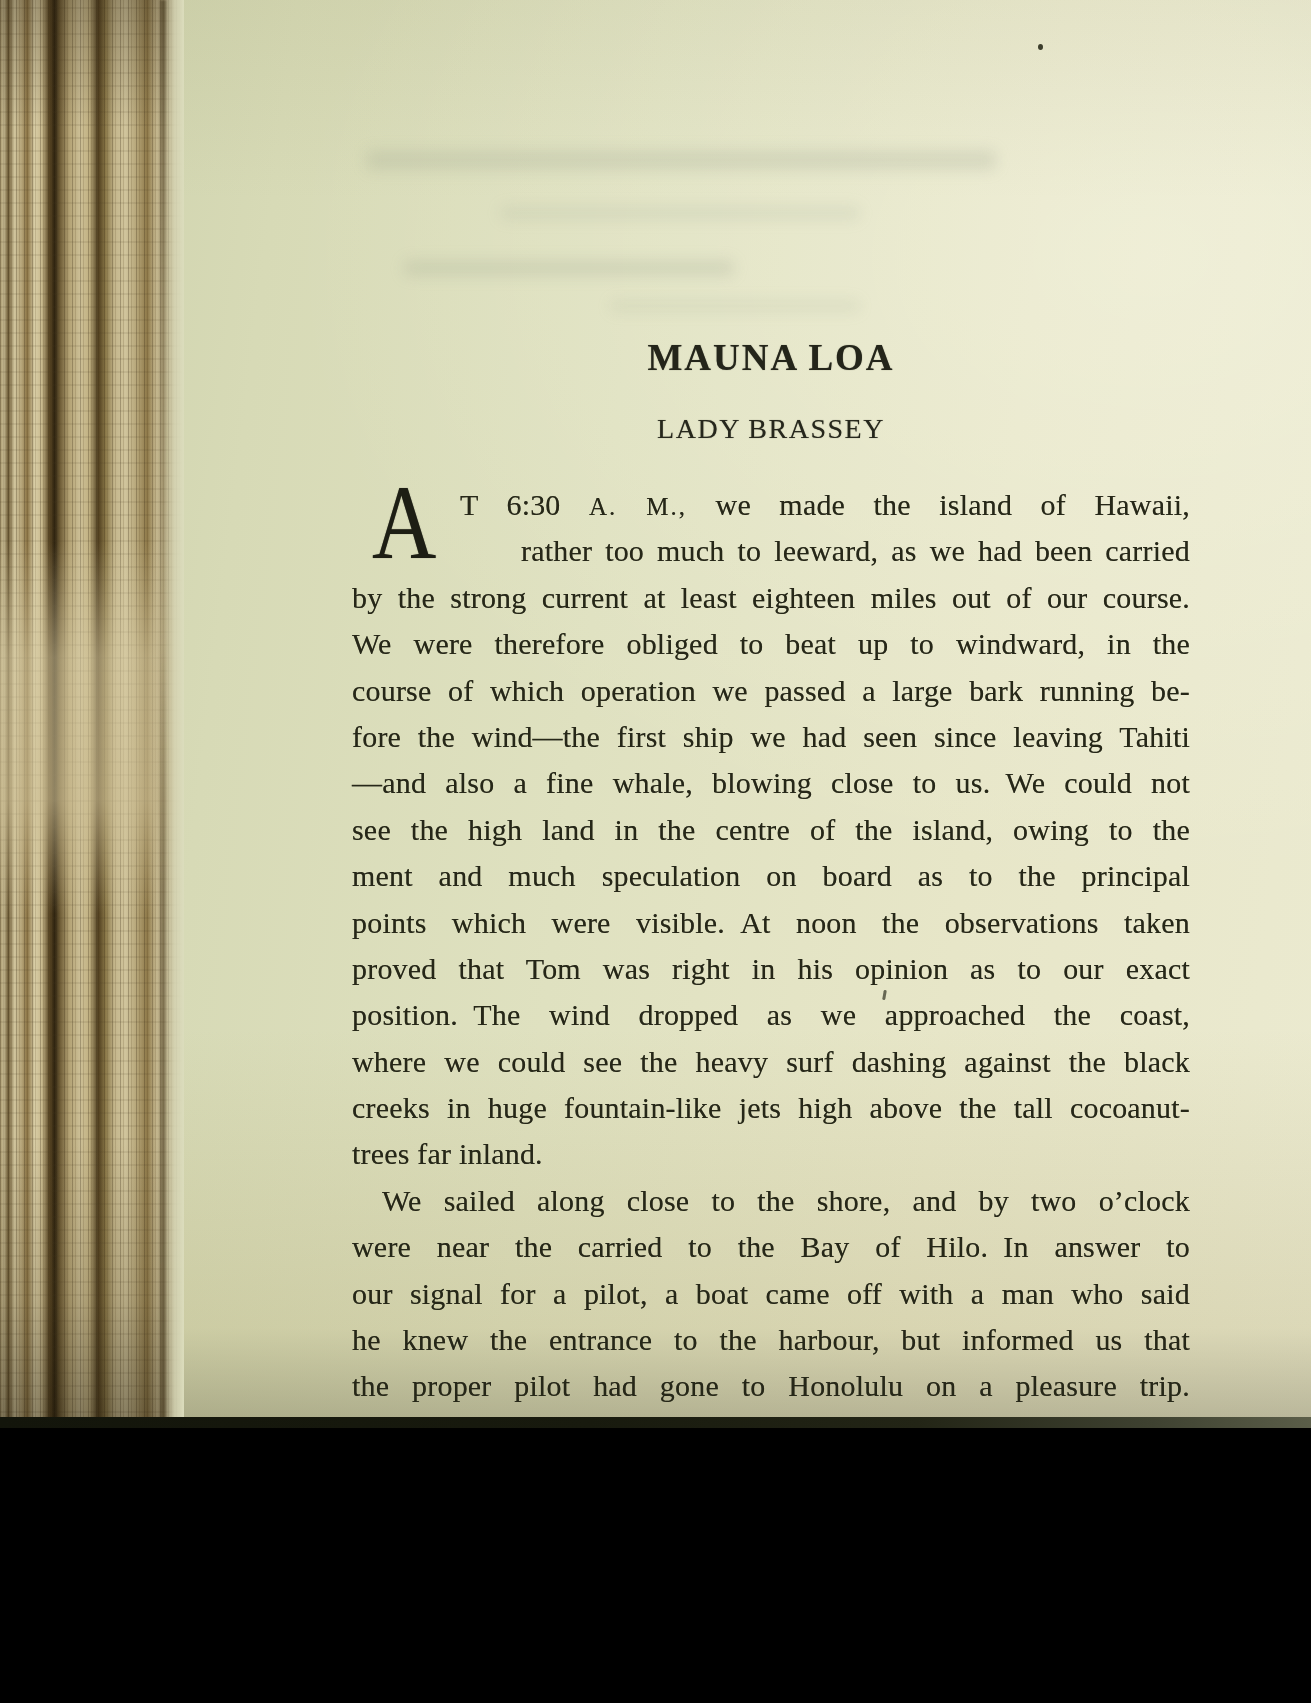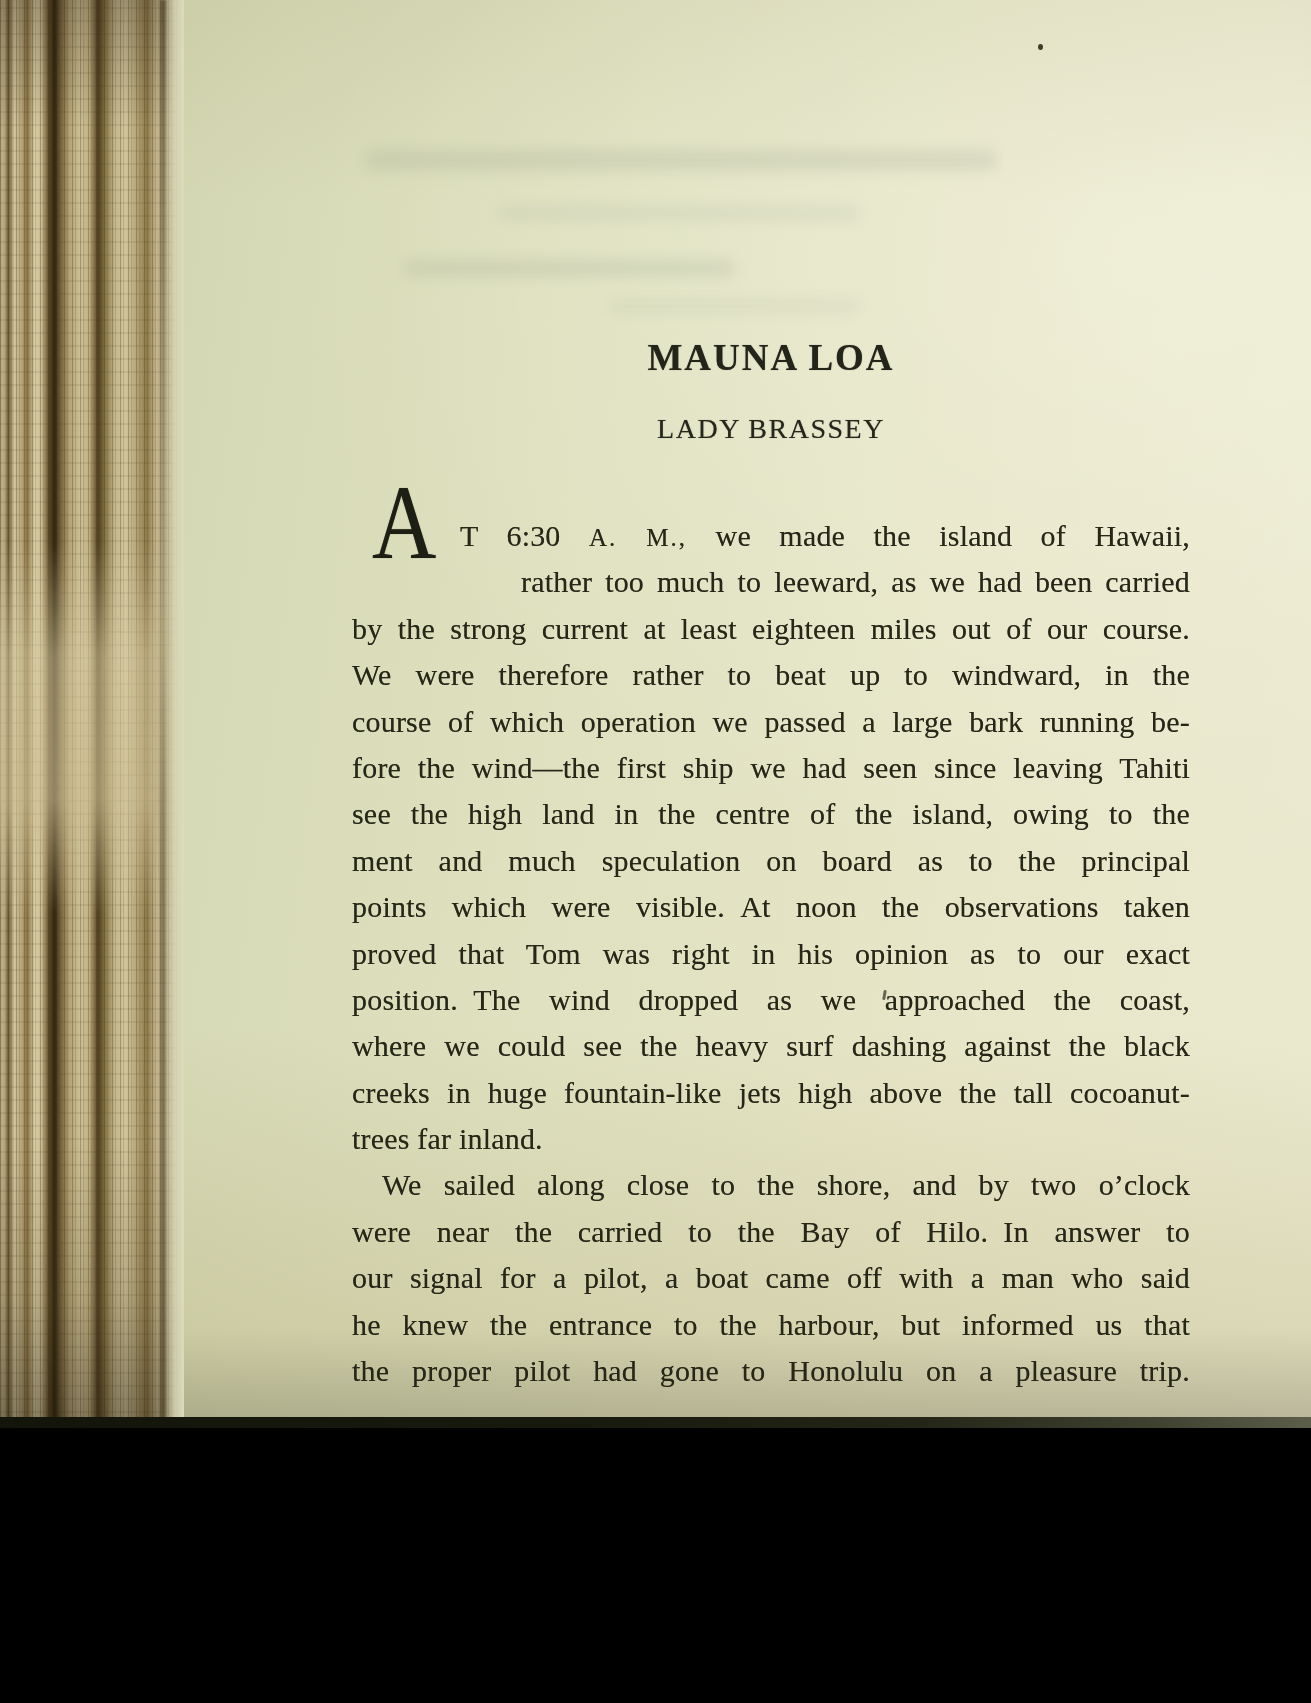--- a/index.html
+++ b/index.html
@@ -65,21 +65,21 @@
     font-size:28px;font-weight:normal;letter-spacing:1.5px;color:#26271c;
     text-shadow:0 0 1px rgba(36,37,26,0.5);
   }
   .bodytext{
     position:absolute;left:352px;top:482px;width:838px;
     font-size:30px;color:#262718;letter-spacing:0.2px;
     text-shadow:0 0 0.6px rgba(38,39,24,0.55);
   }
   .ln{height:46.4px;line-height:46.4px;text-align:justify;text-align-last:justify;white-space:nowrap;}
   .ln.endline{text-align:center;text-align-last:left;}
-  .ln.dc1{padding-left:108px;margin-top:31px;}
+  .ln.dc1{padding-left:108px;}
   .ln.dc2{padding-left:169px;}
   .ln.pind{text-indent:30px;}
   .sc{font-size:25px;letter-spacing:2px;}
   .dropcap{
     position:absolute;left:20px;top:-9px;
     font-size:106px;line-height:100px;font-weight:normal;color:#1d1e14;
     transform:scaleX(0.84);transform-origin:left top;
     text-shadow:0 0 1px rgba(29,30,20,0.6);
   }
   
@@ -98,23 +98,24 @@
   <div class="ghost g4"></div>
 
   <div class="title">MAUNA LOA</div>
   <div class="author">LADY BRASSEY</div>
 
   <div class="bodytext">
     <span class="dropcap">A</span>
     <div class="ln dc1"><span>T 6:30 </span><span class="sc">A. M.,</span><span> we made the island of Hawaii,</span></div>
     <div class="ln dc2">rather too much to leeward, as we had been carried</div>
     <div class="ln">by the strong current at least eighteen miles out of our course.</div>
-    <div class="ln">We were therefore rather to beat up to windward, in the</div>
+    <div class="ln">We were therefore obliged to beat up to windward, in the</div>
     <div class="ln">course of which operation we passed a large bark running be-</div>
     <div class="ln">fore the wind—the first ship we had seen since leaving Tahiti</div>
+    <div class="ln">—and also a fine whale, blowing close to us. We could not</div>
     <div class="ln">see the high land in the centre of the island, owing to the</div>
     <div class="ln">ment and much speculation on board as to the principal</div>
     <div class="ln">points which were visible. At noon the observations taken</div>
     <div class="ln">proved that Tom was right in his opinion as to our exact</div>
     <div class="ln">position. The wind dropped as we approached the coast,</div>
     <div class="ln">where we could see the heavy surf dashing against the black</div>
     <div class="ln">creeks in huge fountain-like jets high above the tall cocoanut-</div>
     <div class="ln endline">trees far inland.</div>
     <div class="ln pind">We sailed along close to the shore, and by two o’clock</div>
     <div class="ln">were near the carried to the Bay of Hilo. In answer to</div>

